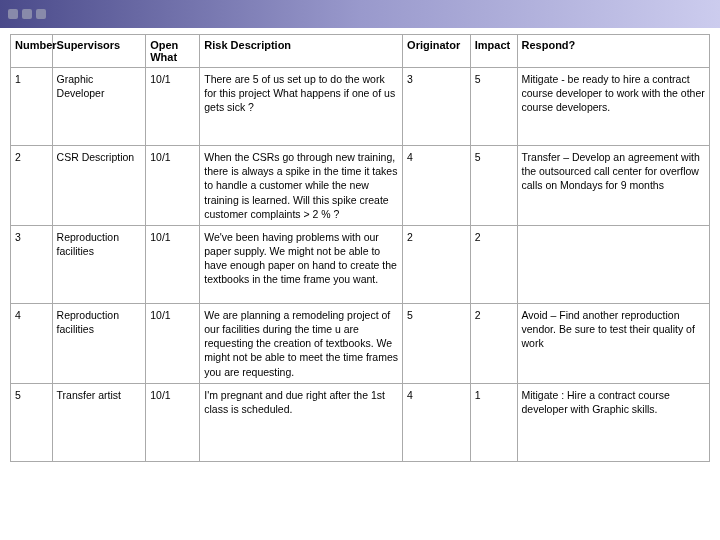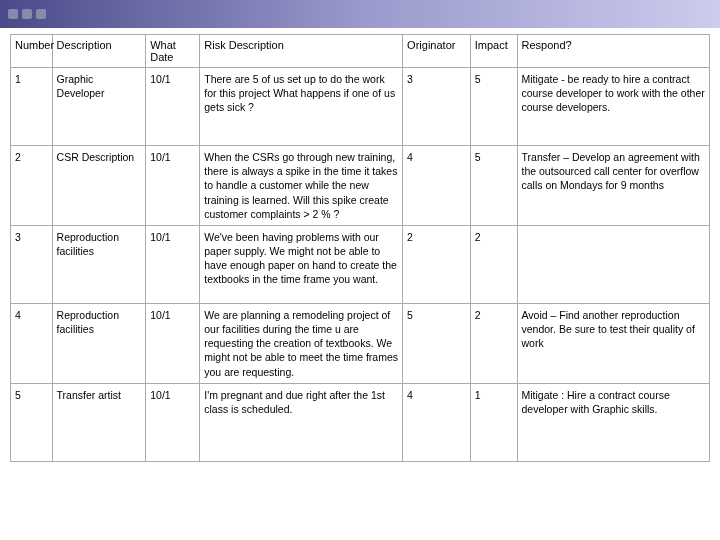--- a/index.html
+++ b/index.html
@@ -41,21 +41,21 @@
     col.col-open-date { width: 52px; }
     col.col-risk-desc { width: 195px; }
     col.col-probability { width: 65px; }
     col.col-impact { width: 45px; }
     col.col-respond { width: 185px; }
 
     thead tr th {
       border: 1px solid #aaa;
       padding: 4px 4px;
       text-align: left;
-      font-weight: normal;
+      font-weight: bold;
       font-size: 11px;
       background: #fff;
       vertical-align: top;
     }
     tbody tr td {
       border: 1px solid #aaa;
       padding: 4px 4px;
       font-size: 10.5px;
       vertical-align: top;
       line-height: 1.35;
@@ -82,22 +82,22 @@
       <col class="col-originator">
       <col class="col-open-date">
       <col class="col-risk-desc">
       <col class="col-probability">
       <col class="col-impact">
       <col class="col-respond">
     </colgroup>
     <thead>
       <tr>
         <th>Number</th>
-        <th>Description</th>
-        <th>What Date</th>
+        <th>Supervisors</th>
+        <th>Open What</th>
         <th>Risk Description</th>
         <th>Originator</th>
         <th>Impact</th>
         <th>Respond?</th>
       </tr>
     </thead>
     <tbody id="table-body">
     <tr>
           <td>1</td>
           <td>Graphic Developer</td>

